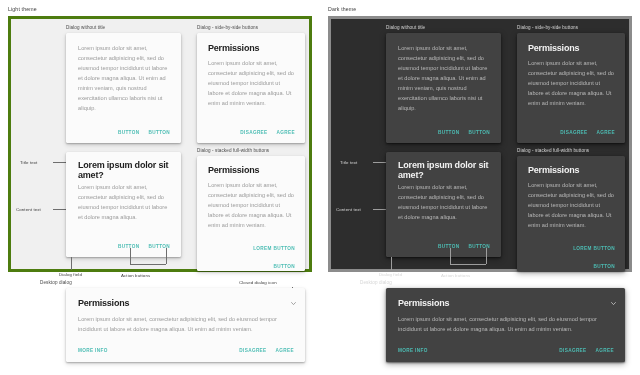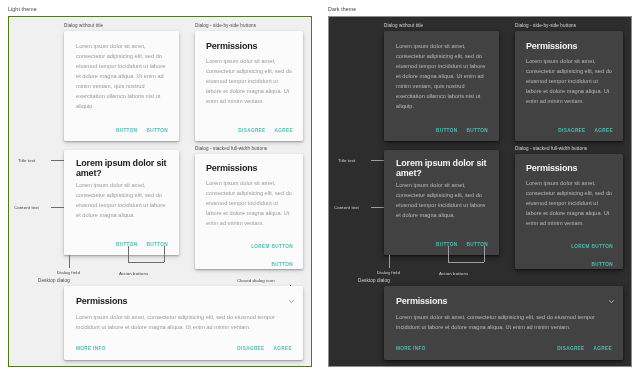--- a/index.html
+++ b/index.html
@@ -12,22 +12,22 @@
   .page { position: relative; width: 640px; height: 375px; display: flex; }
 
   
   .theme { position: relative; width: 320px; height: 375px; background: #ffffff; }
   .theme-label {
     position: absolute; left: 8px; top: 6px;
     font-size: 5.2px; letter-spacing: .15px; color: #3c3c3c;
   }
   .stage {
     position: absolute; left: 8px; top: 16px;
-    width: 304px; height: 351px;
-    border: 1px solid #4d7c0f;
+    width: 304px; height: 256px;
+    border: 3px solid #4d7c0f;
   }
   .stage.light { background: #f0f0f0; }
   .stage.dark  { background: #2d2d2d; border-color: #8c8c8c; }
 
   
   .cap {
     position: absolute;
     font-size: 4.6px; letter-spacing: .1px; white-space: nowrap;
   }
   .light .cap { color: #4a4a4a; }

